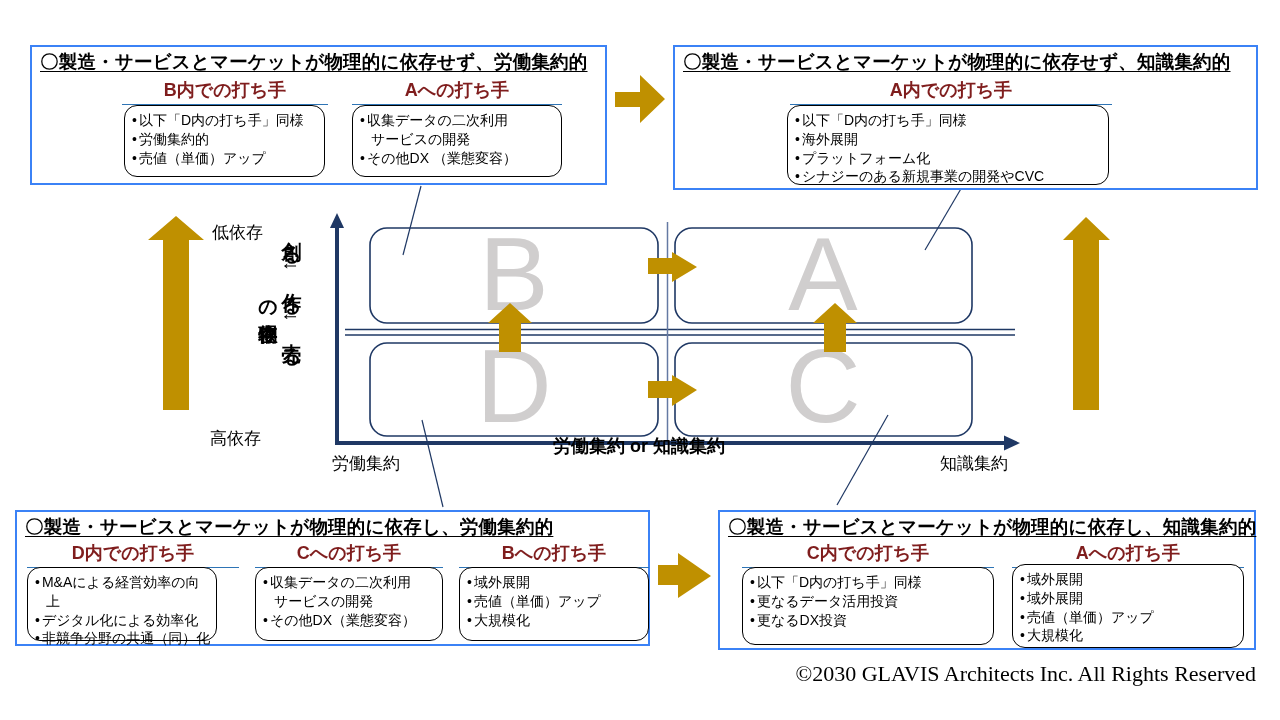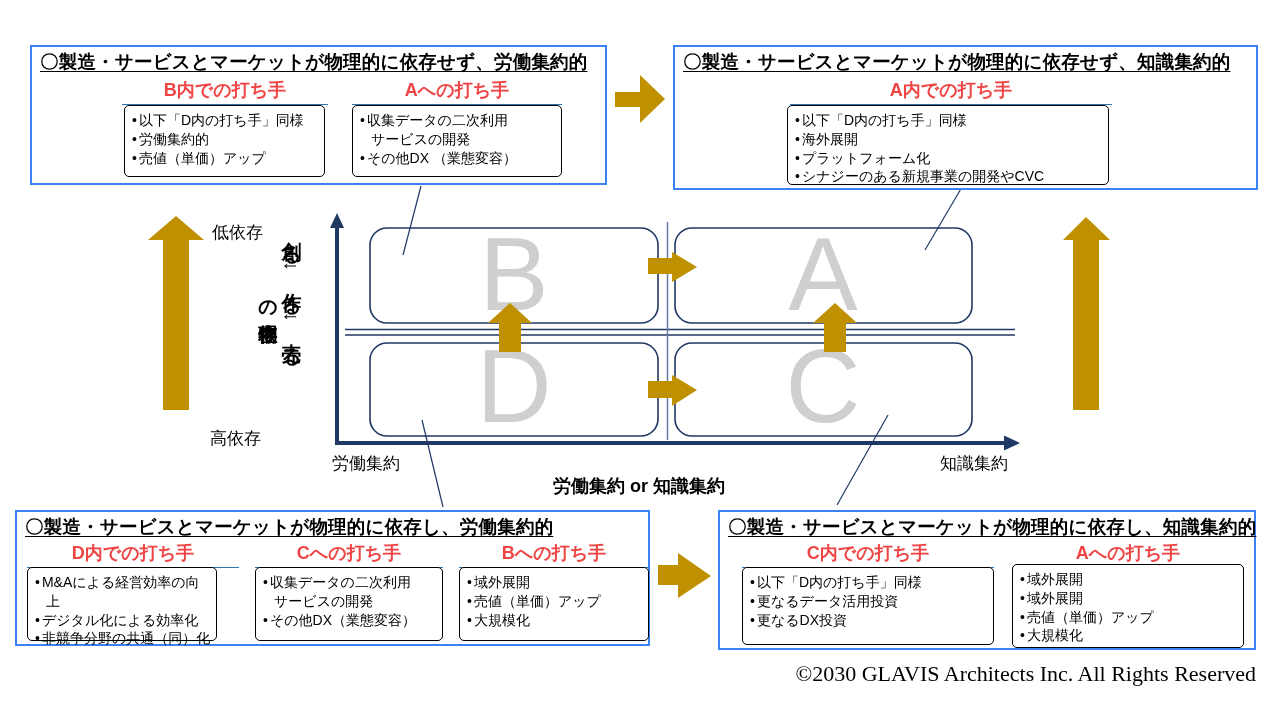--- a/index.html
+++ b/index.html
@@ -3,23 +3,23 @@
 <meta charset="utf-8">
 <style>
   html,body{margin:0;padding:0;background:#fff;}
   #slide{position:relative;width:1280px;height:720px;background:#ffffff;overflow:hidden;
          font-family:"Liberation Sans","DejaVu Sans",sans-serif;color:#000;}
   svg.overlay{position:absolute;left:0;top:0;pointer-events:none;}
 
   .sbox{position:absolute;background:#fff;border:2px solid #3b82f6;box-sizing:border-box;}
   .sbox-title{position:absolute;left:8px;top:2px;font-size:18.5px;font-weight:bold;white-space:nowrap;
               text-decoration:underline;text-underline-offset:3px;letter-spacing:0.2px;}
-  .col-header{position:absolute;font-size:18px;font-weight:bold;color:#ef4444;text-align:center;
+  .col-header{position:absolute;font-size:18px;font-weight:bold;color:#7f1d1d;text-align:center;
               border-bottom:1.5px solid #2E74B5;padding-bottom:2px;white-space:nowrap;box-sizing:border-box;}
-  .ibox{position:absolute;border:1.5px solid #000;border-radius:5px;padding:5px 5px 4px 7px;
+  .ibox{position:absolute;border:1.5px solid #000;border-radius:13px;padding:5px 5px 4px 7px;
         font-size:14px;line-height:1.34;box-sizing:border-box;background:#fff;}
   .item{white-space:pre-line;padding-left:11px;text-indent:-11px;}
   .item::before{content:"\2022";margin-right:2px;}
 
   .qletter{position:absolute;width:140px;text-align:center;font-size:104px;line-height:104px;
            color:#D0CECE;font-weight:400;}
   .axis-label{position:absolute;font-size:17px;white-space:nowrap;}
   .axis-label.bold{font-weight:bold;font-size:18px;}
   .vtext{position:absolute;writing-mode:vertical-rl;text-orientation:mixed;font-weight:bold;white-space:nowrap;}
   #vtext-main{left:279px;top:226px;font-size:20px;letter-spacing:6px;}
@@ -134,18 +134,18 @@
       <div class="item">大規模化</div>
     </div>
   </div>
 
   <div class="axis-label" style="left:212px;top:221px;text-align:right;">低依存</div>
   <div class="axis-label" style="left:210px;top:427px;">高依存</div>
   <div class="vtext" id="vtext-main">創る↓作る↓売る</div>
   <div class="vtext" id="vtext-sub">の物理依存</div>
 
   <div class="axis-label" style="left:332px;top:452px;">労働集約</div>
-  <div class="axis-label bold" style="left:553px;top:474px;text-align:center;">労働集約 or 知識集約</div>
+  <div class="axis-label bold" style="left:553px;top:434px;text-align:center;">労働集約 or 知識集約</div>
   <div class="axis-label" style="left:940px;top:452px;">知識集約</div>
 
   <div class="footer">©2030 GLAVIS Architects Inc. All Rights Reserved</div>
 
 </div>
 
 </body></html>

